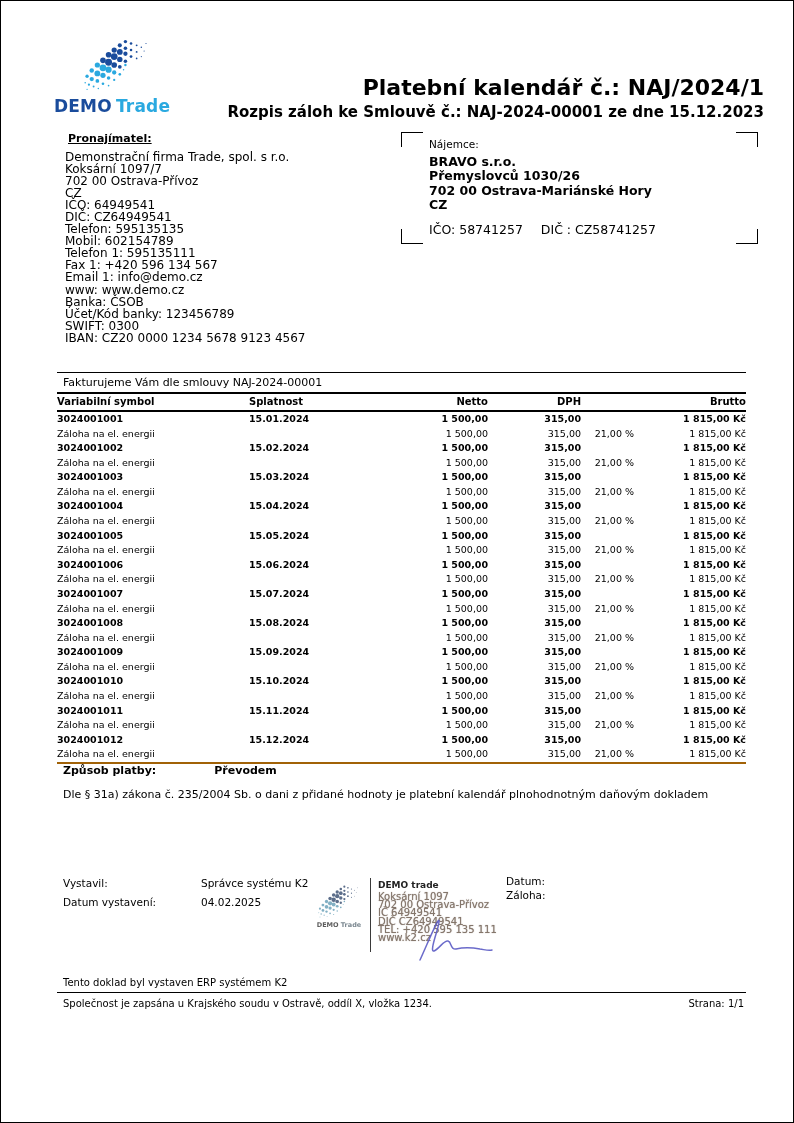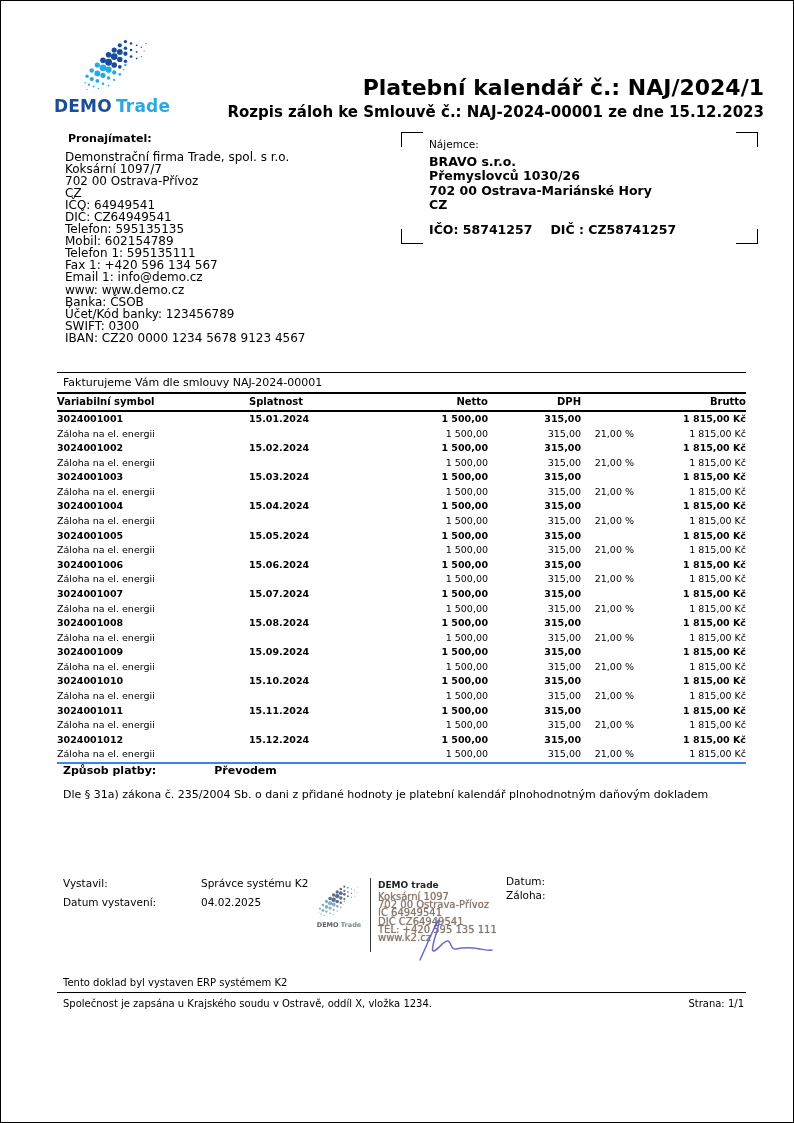--- a/index.html
+++ b/index.html
@@ -18,38 +18,38 @@
   .logo svg{display:block;margin-left:26px;}
   .logo-text{font-size:17px;font-weight:bold;letter-spacing:0.2px;margin-top:2px;}
   .logo-text .w1{color:#1a4c9c;}
   .logo-text .w2{color:#2aa9e0;margin-left:4px;}
   
   .titles{position:absolute;top:74px;right:29px;width:620px;text-align:right;}
   .doc-title{font-size:22px;font-weight:bold;line-height:25px;}
   .doc-subtitle{font-size:15px;font-weight:bold;line-height:19px;margin-top:3px;}
   
   .landlord{position:absolute;left:64px;top:131px;width:320px;}
-  .landlord-label{font-size:11px;font-weight:bold;margin-left:3px;margin-bottom:6px;}
+  .landlord-label{font-size:11px;font-weight:bold;margin-left:3px;margin-bottom:6px;text-decoration:underline;}
   .landlord-line{font-size:12px;line-height:12.05px;white-space:nowrap;}
   
   .tenant-box{position:absolute;left:400px;top:131px;width:357px;height:112px;}
   .corner{position:absolute;width:21px;height:14px;}
   .corner.tl{left:0;top:0;border-left:1.5px solid #000;border-top:1.5px solid #000;}
   .corner.tr{right:0;top:0;border-right:1.5px solid #000;border-top:1.5px solid #000;}
   .corner.bl{left:0;bottom:0;border-left:1.5px solid #000;border-bottom:1.5px solid #000;}
   .corner.br{right:0;bottom:0;border-right:1.5px solid #000;border-bottom:1.5px solid #000;}
   .tenant-inner{position:absolute;left:28px;top:6px;width:320px;}
   .tenant-label{font-size:10.5px;margin-bottom:5px;}
   .tenant-line{font-size:12.5px;font-weight:bold;line-height:14.3px;white-space:nowrap;}
-  .tenant-ids{font-size:12.5px;font-weight:bold;margin-top:10px;white-space:nowrap;}
+  .tenant-ids{font-size:12.5px;font-weight:normal;margin-top:10px;white-space:nowrap;}
   .tenant-ids .dic{margin-left:18px;}
   
   .invoice-section{position:absolute;left:56px;top:371px;width:689px;}
   .invoice-intro{border-top:1px solid #000;padding:3px 0 3px 6px;font-size:11px;}
-  table.invoice{border-collapse:collapse;table-layout:fixed;width:689px;border-bottom:2px solid #3b82f6;}
+  table.invoice{border-collapse:collapse;table-layout:fixed;width:689px;border-bottom:2px solid #a16207;}
   table.invoice col.c1{width:192px;}
   table.invoice col.c2{width:115px;}
   table.invoice col.c3{width:124px;}
   table.invoice col.c4{width:93px;}
   table.invoice col.c5{width:53px;}
   table.invoice col.c6{width:112px;}
   table.invoice th{
     font-size:10px;font-weight:bold;
     border-top:2px solid #000;border-bottom:2px solid #000;
     padding:2px 0 3px 0;white-space:nowrap;

